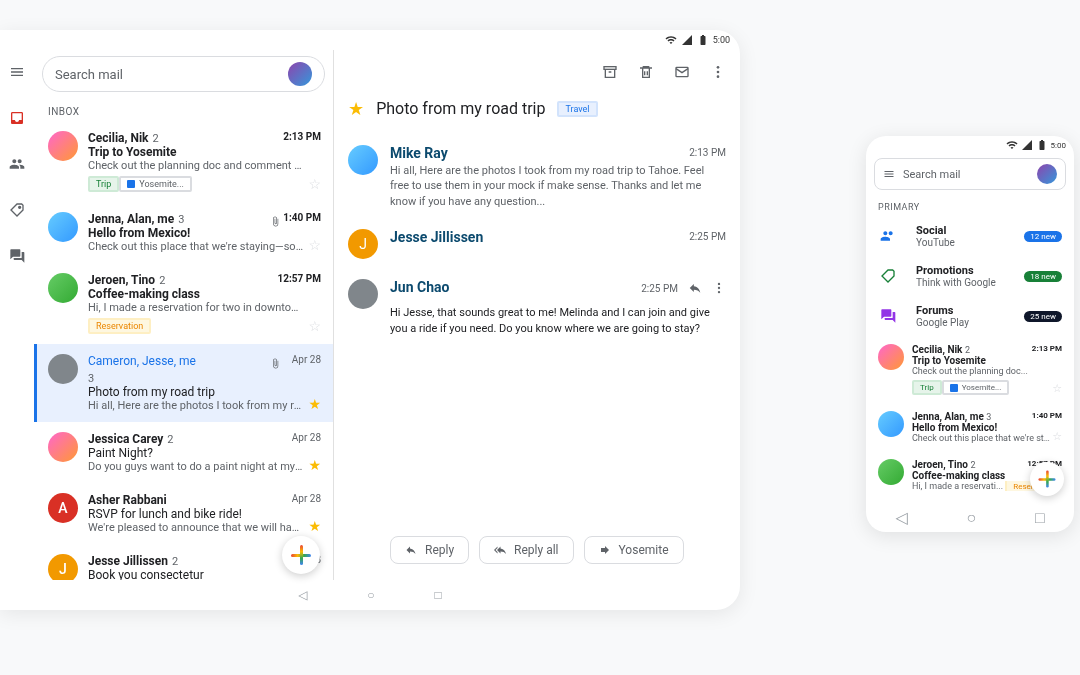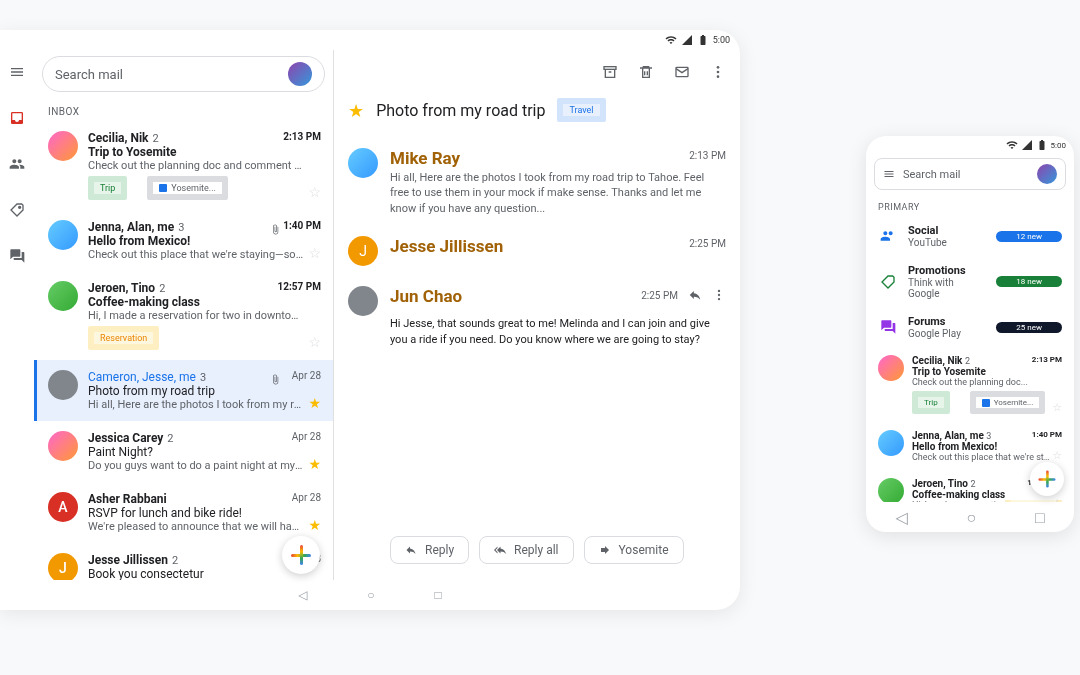--- a/index.html
+++ b/index.html
@@ -17,48 +17,48 @@
 .search-row { padding: 6px 8px; display: flex; align-items: center; gap: 6px; }
 .search-box { flex: 1; height: 36px; background: #fff; border: 1px solid #dadce0; border-radius: 18px; display: flex; align-items: center; padding: 0 12px; gap: 8px; font-size: 13px; color: #5f6368; }
 .avatar-sm { width: 24px; height: 24px; border-radius: 50%; background: linear-gradient(135deg,#8e44ad,#3498db); flex-shrink: 0; }
 .section-label { font-size: 10px; letter-spacing: 0.5px; color: #5f6368; padding: 8px 14px 4px; }
 .email-list { flex: 1; overflow: hidden; }
 .email-item { padding: 10px 12px 10px 14px; display: flex; gap: 10px; position: relative; cursor: pointer; }
 .email-item.selected { background: #e8f0fe; border-left: 3px solid #1a73e8; padding-left: 11px; }
 .ei-avatar { width: 30px; height: 30px; border-radius: 50%; flex-shrink: 0; background: #888; display: flex; align-items: center; justify-content: center; color: #fff; font-size: 14px; font-weight: 500; }
 .ei-body { flex: 1; min-width: 0; }
 .ei-senders { font-size: 12px; font-weight: 700; color: #202124; display: flex; align-items: baseline; gap: 4px; }
-.ei-senders.selected { color: #1a73e8; font-weight: 400; }
+.ei-senders.selected { color: #1a73e8; font-weight: 400; flex-direction: column; }
 .ei-count { font-weight: 400; color: #5f6368; font-size: 11px; }
 .ei-time { position: absolute; top: 10px; right: 12px; font-size: 10px; font-weight: 700; color: #202124; }
 .ei-time.light { font-weight: 400; color: #5f6368; }
 .ei-subject { font-size: 12px; font-weight: 700; color: #202124; white-space: nowrap; overflow: hidden; text-overflow: ellipsis; }
 .ei-subject.light { font-weight: 400; }
 .ei-snippet { font-size: 11px; color: #5f6368; white-space: nowrap; overflow: hidden; text-overflow: ellipsis; padding-right: 18px; }
 .ei-star { position: absolute; bottom: 10px; right: 12px; color: #dadce0; font-size: 14px; }
 .ei-star.filled { color: #fbbc04; }
 .ei-attach { position: absolute; top: 10px; right: 52px; color: #5f6368; }
-.chip-row { display: flex; gap: 20px; margin-top: 4px; align-items: flex-start; }
-.chip { font-size: 9px; padding: 1px 6px; border-radius: 2px; border: 6px solid #7f1d1d; color: #5f6368; }
+.chip-row { display: flex; gap: 0; margin-top: 4px; align-items: flex-start; }
+.chip { font-size: 9px; padding: 1px 6px; border-radius: 2px; border: 2px solid #7f1d1d; color: #5f6368; }
 .chip.trip { background: #e6f4ea; border-color: #ceead6; color: #188038; }
 .chip.res { background: #fef7e0; border-color: #feefc3; color: #ea8600; }
 .chip.file { border-color: #dadce0; color: #5f6368; display: flex; gap: 4px; align-items: center; }
 .chip.file::before { content: ""; width: 8px; height: 8px; background: #1a73e8; border-radius: 1px; }
 .chip.travel { background: #e8f0fe; border-color: #d2e3fc; color: #1a73e8; }
 
 .detail-pane { flex: 1; display: flex; flex-direction: column; padding: 0 14px; }
 .detail-toolbar { height: 44px; display: flex; align-items: center; justify-content: flex-end; gap: 20px; color: #5f6368; }
 .detail-title { display: flex; align-items: center; gap: 12px; padding: 4px 0 16px; }
 .detail-star { color: #fbbc04; font-size: 18px; }
 .detail-subject { font-size: 16px; color: #202124; }
 .messages { flex: 1; }
 .msg { display: flex; gap: 12px; padding: 10px 0; position: relative; }
 .msg-avatar { width: 30px; height: 30px; border-radius: 50%; background: #888; flex-shrink: 0; display: flex; align-items: center; justify-content: center; color: #fff; font-size: 14px; }
 .msg-body { flex: 1; }
-.msg-sender { font-size: 17px; font-weight: 700; color: #a16207; }
+.msg-sender { font-size: 14px; font-weight: 700; color: #0c4a6e; }
 .msg-to { font-size: 11px; color: #5f6368; display: flex; align-items: center; gap: 4px; }
 .msg-time { position: absolute; top: 12px; right: 0; font-size: 10px; color: #5f6368; display: flex; align-items: center; gap: 10px; }
 .msg-text { font-size: 11px; color: #5f6368; line-height: 1.4; margin-top: 2px; }
 .full .msg-text { color: #202124; margin-top: 10px; }
 .action-row { display: flex; gap: 10px; padding: 20px 0 16px 42px; }
 .act-btn { border: 1px solid #dadce0; border-radius: 8px; padding: 6px 14px; font-size: 12px; color: #5f6368; background: #fff; cursor: pointer; display: flex; align-items: center; gap: 8px; }
 .nav-buttons { height: 30px; display: flex; align-items: center; justify-content: center; gap: 60px; color: #9aa0a6; font-size: 12px; }
 
 
 .fab { position: absolute; width: 38px; height: 38px; border-radius: 50%; background: #fff; box-shadow: 0 2px 8px rgba(0,0,0,0.2); display: flex; align-items: center; justify-content: center; }
@@ -67,26 +67,26 @@
 .plus-icon::before, .plus-icon::after { content: ""; position: absolute; background: linear-gradient(90deg,#ea4335,#fbbc04,#34a853,#4285f4); }
 .plus-icon::before { width: 20px; height: 3px; top: 8.5px; left: 0; border-radius: 2px; }
 .plus-icon::after { width: 3px; height: 20px; left: 8.5px; top: 0; border-radius: 2px; background: linear-gradient(180deg,#ea4335,#fbbc04,#34a853,#4285f4); }
 
 
 .phone { position: absolute; right: 6px; top: 136px; width: 208px; height: 396px; background: #fff; border-radius: 20px; box-shadow: 0 4px 20px rgba(0,0,0,0.1); overflow: hidden; display: flex; flex-direction: column; }
 .phone-statusbar { height: 18px; display: flex; align-items: center; justify-content: flex-end; padding: 0 8px; gap: 3px; font-size: 8px; color: #333; }
 .phone-search { margin: 4px 8px; height: 32px; border: 1px solid #dadce0; border-radius: 8px; display: flex; align-items: center; padding: 0 8px; gap: 8px; font-size: 11px; color: #5f6368; }
 .phone-section { font-size: 9px; letter-spacing: 0.5px; color: #5f6368; padding: 8px 12px 4px; }
 .phone-list { flex: 1; overflow: hidden; }
-.cat-item { display: flex; align-items: center; gap: 10px; padding: 8px 12px; }
+.cat-item { display: flex; align-items: center; gap: 18px; padding: 8px 12px; }
 .cat-icon { width: 20px; height: 20px; display: flex; align-items: center; justify-content: center; }
 .cat-body { flex: 1; }
 .cat-title { font-size: 11px; font-weight: 700; color: #202124; }
 .cat-sub { font-size: 10px; color: #5f6368; }
-.badge { font-size: 8px; color: #fff; padding: 1px 20px; border-radius: 8px; }
+.badge { font-size: 8px; color: #fff; padding: 1px 6px; border-radius: 8px; }
 .badge.blue { background: #1a73e8; }
 .badge.green { background: #188038; }
 .badge.purple { background: #0f172a; }
 .p-email { display: flex; gap: 8px; padding: 8px 12px; position: relative; }
 .p-avatar { width: 26px; height: 26px; border-radius: 50%; background: #888; flex-shrink: 0; }
 .p-body { flex: 1; min-width: 0; }
 .p-senders { font-size: 10px; font-weight: 700; color: #202124; }
 .p-senders .ei-count { font-size: 9px; }
 .p-subject { font-size: 10px; font-weight: 700; color: #202124; white-space: nowrap; overflow: hidden; text-overflow: ellipsis; }
 .p-snippet { font-size: 9px; color: #5f6368; white-space: nowrap; overflow: hidden; text-overflow: ellipsis; padding-right: 12px; }

